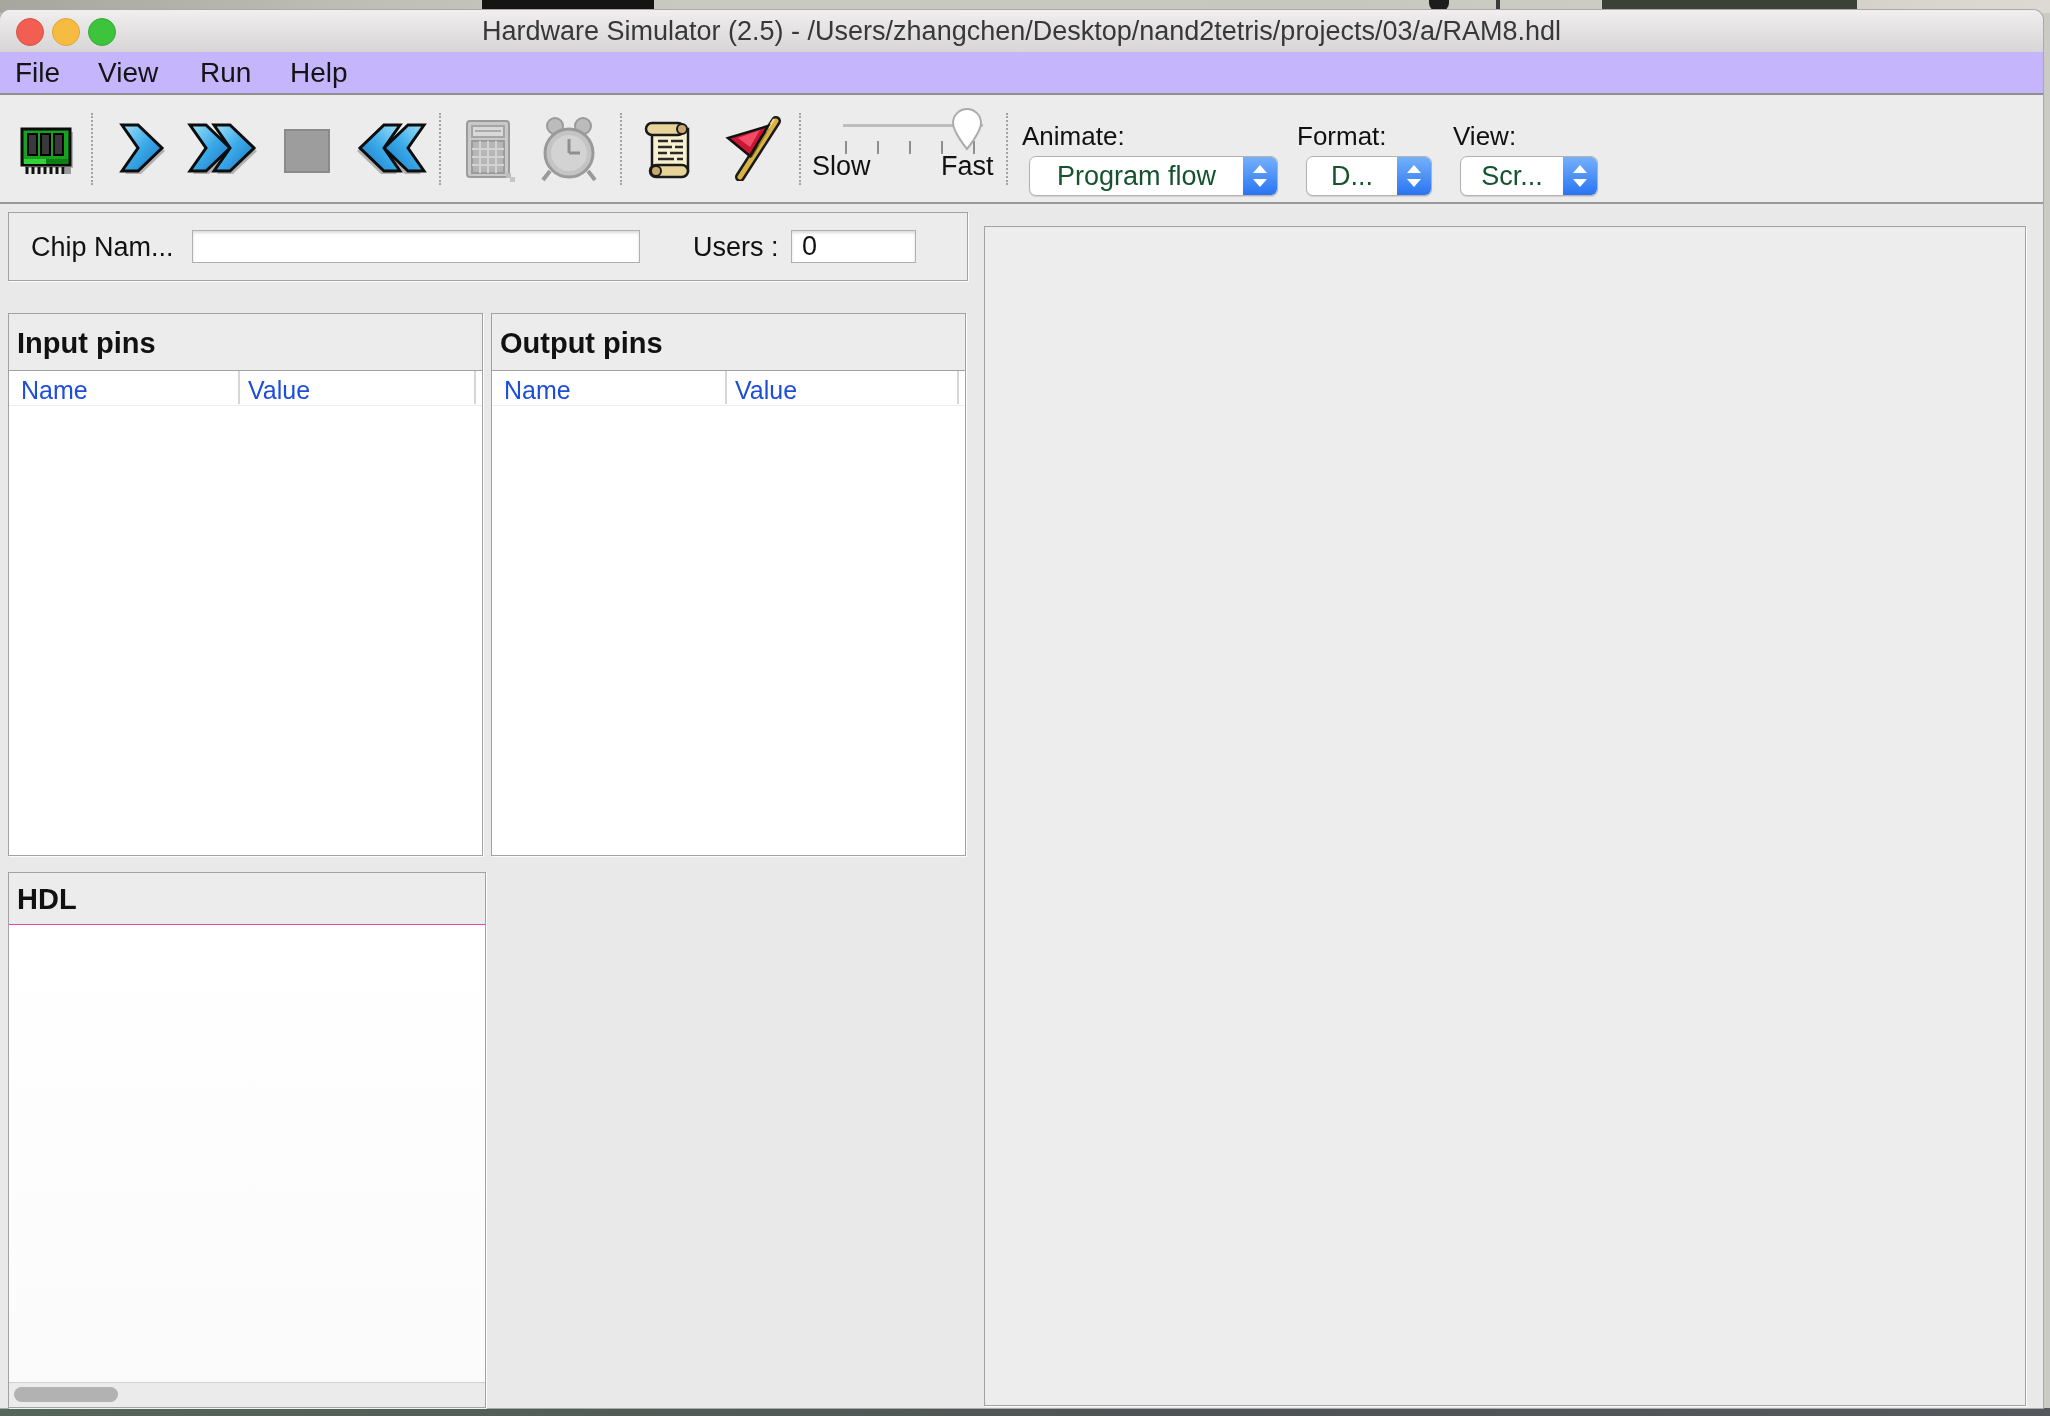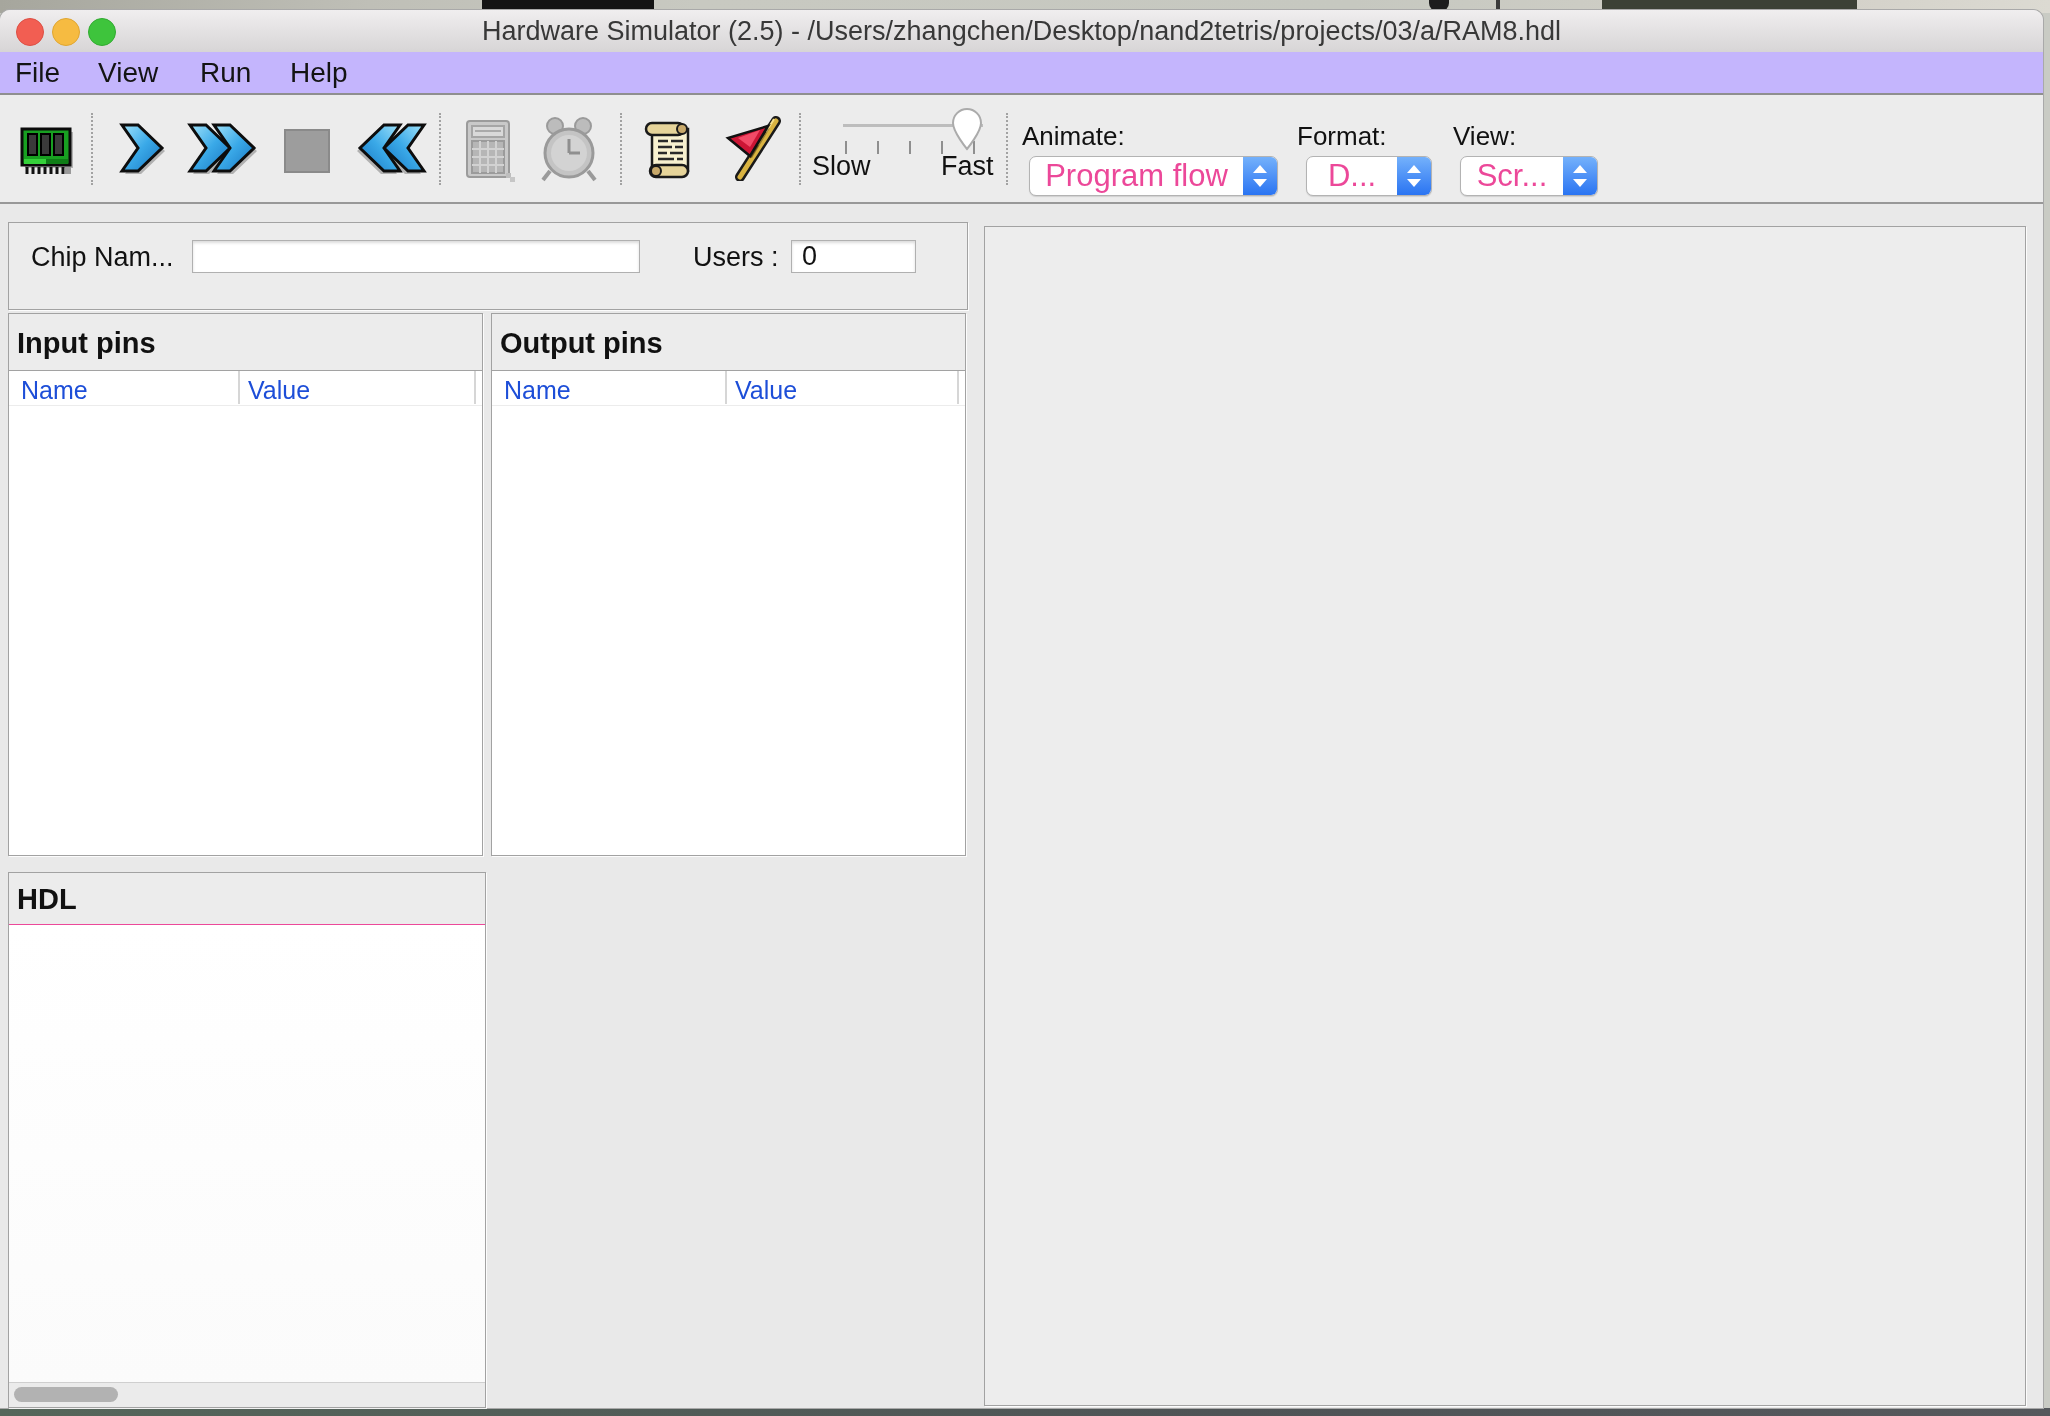--- a/index.html
+++ b/index.html
@@ -48,32 +48,32 @@
   .sl-tick{position:absolute;top:46px;width:2px;height:13px;background:#8f8f8f;}
   .sl-label{position:absolute;top:56px;font-size:27px;color:#111;}
   .sl-thumb{position:absolute;left:950px;top:13px;}
 
   
   .combo-label{position:absolute;top:26px;font-size:26px;color:#111;}
   .combo{position:absolute;top:61px;height:40px;display:flex;align-items:stretch;
     background:#fff;border:1px solid #b3b3b3;border-radius:7px;box-sizing:border-box;
     box-shadow:0 1px 1px rgba(0,0,0,.12);}
   .combo-text{flex:1;display:flex;align-items:center;justify-content:center;
-    font-size:31px;color:#ec4899;padding:8px 6px;white-space:nowrap;}
+    font-size:27px;color:#14532d;padding:8px 6px;white-space:nowrap;}
   .combo-stepper{width:34px;border-radius:0 6px 6px 0;
     background:linear-gradient(#74b1fb,#2a74f2);
     display:flex;align-items:center;justify-content:center;}
 
   
   .panel{position:absolute;background:#ececec;border:1px solid #a2a2a2;
     box-shadow:1px 1px 0 rgba(255,255,255,.85);box-sizing:border-box;}
   .panel-title{font-weight:bold;font-size:29px;color:#111;}
 
   
-  .chip-bar{left:8px;top:212px;width:960px;height:88px;}
+  .chip-bar{left:8px;top:202px;width:960px;height:69px;}
   .field{position:absolute;background:#fff;border:1px solid #b0b0b0;
     box-shadow:inset 0 2px 3px rgba(0,0,0,.14);box-sizing:border-box;
     font-size:27px;color:#111;line-height:31px;padding:0 10px;}
   .bar-label{position:absolute;font-size:27px;color:#111;}
 
   
   .pins-header{position:absolute;left:0;top:0;right:0;height:56px;border-bottom:1px solid #a2a2a2;
     background:#ececec;}
   .pins-header .panel-title{position:absolute;left:8px;top:13px;}
   .pins-body{position:absolute;left:0;top:57px;right:0;bottom:0;background:#fff;}

